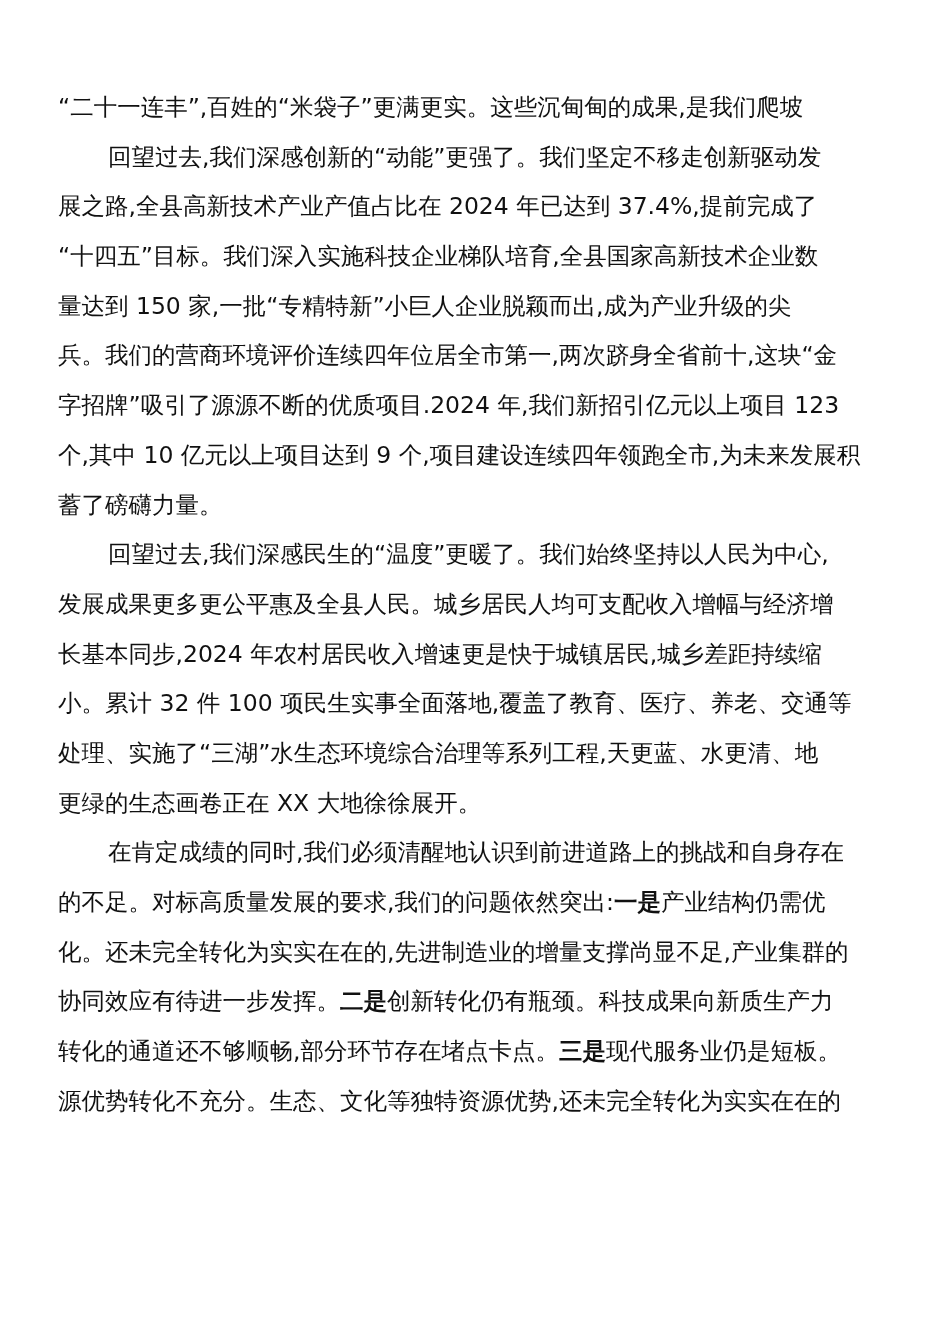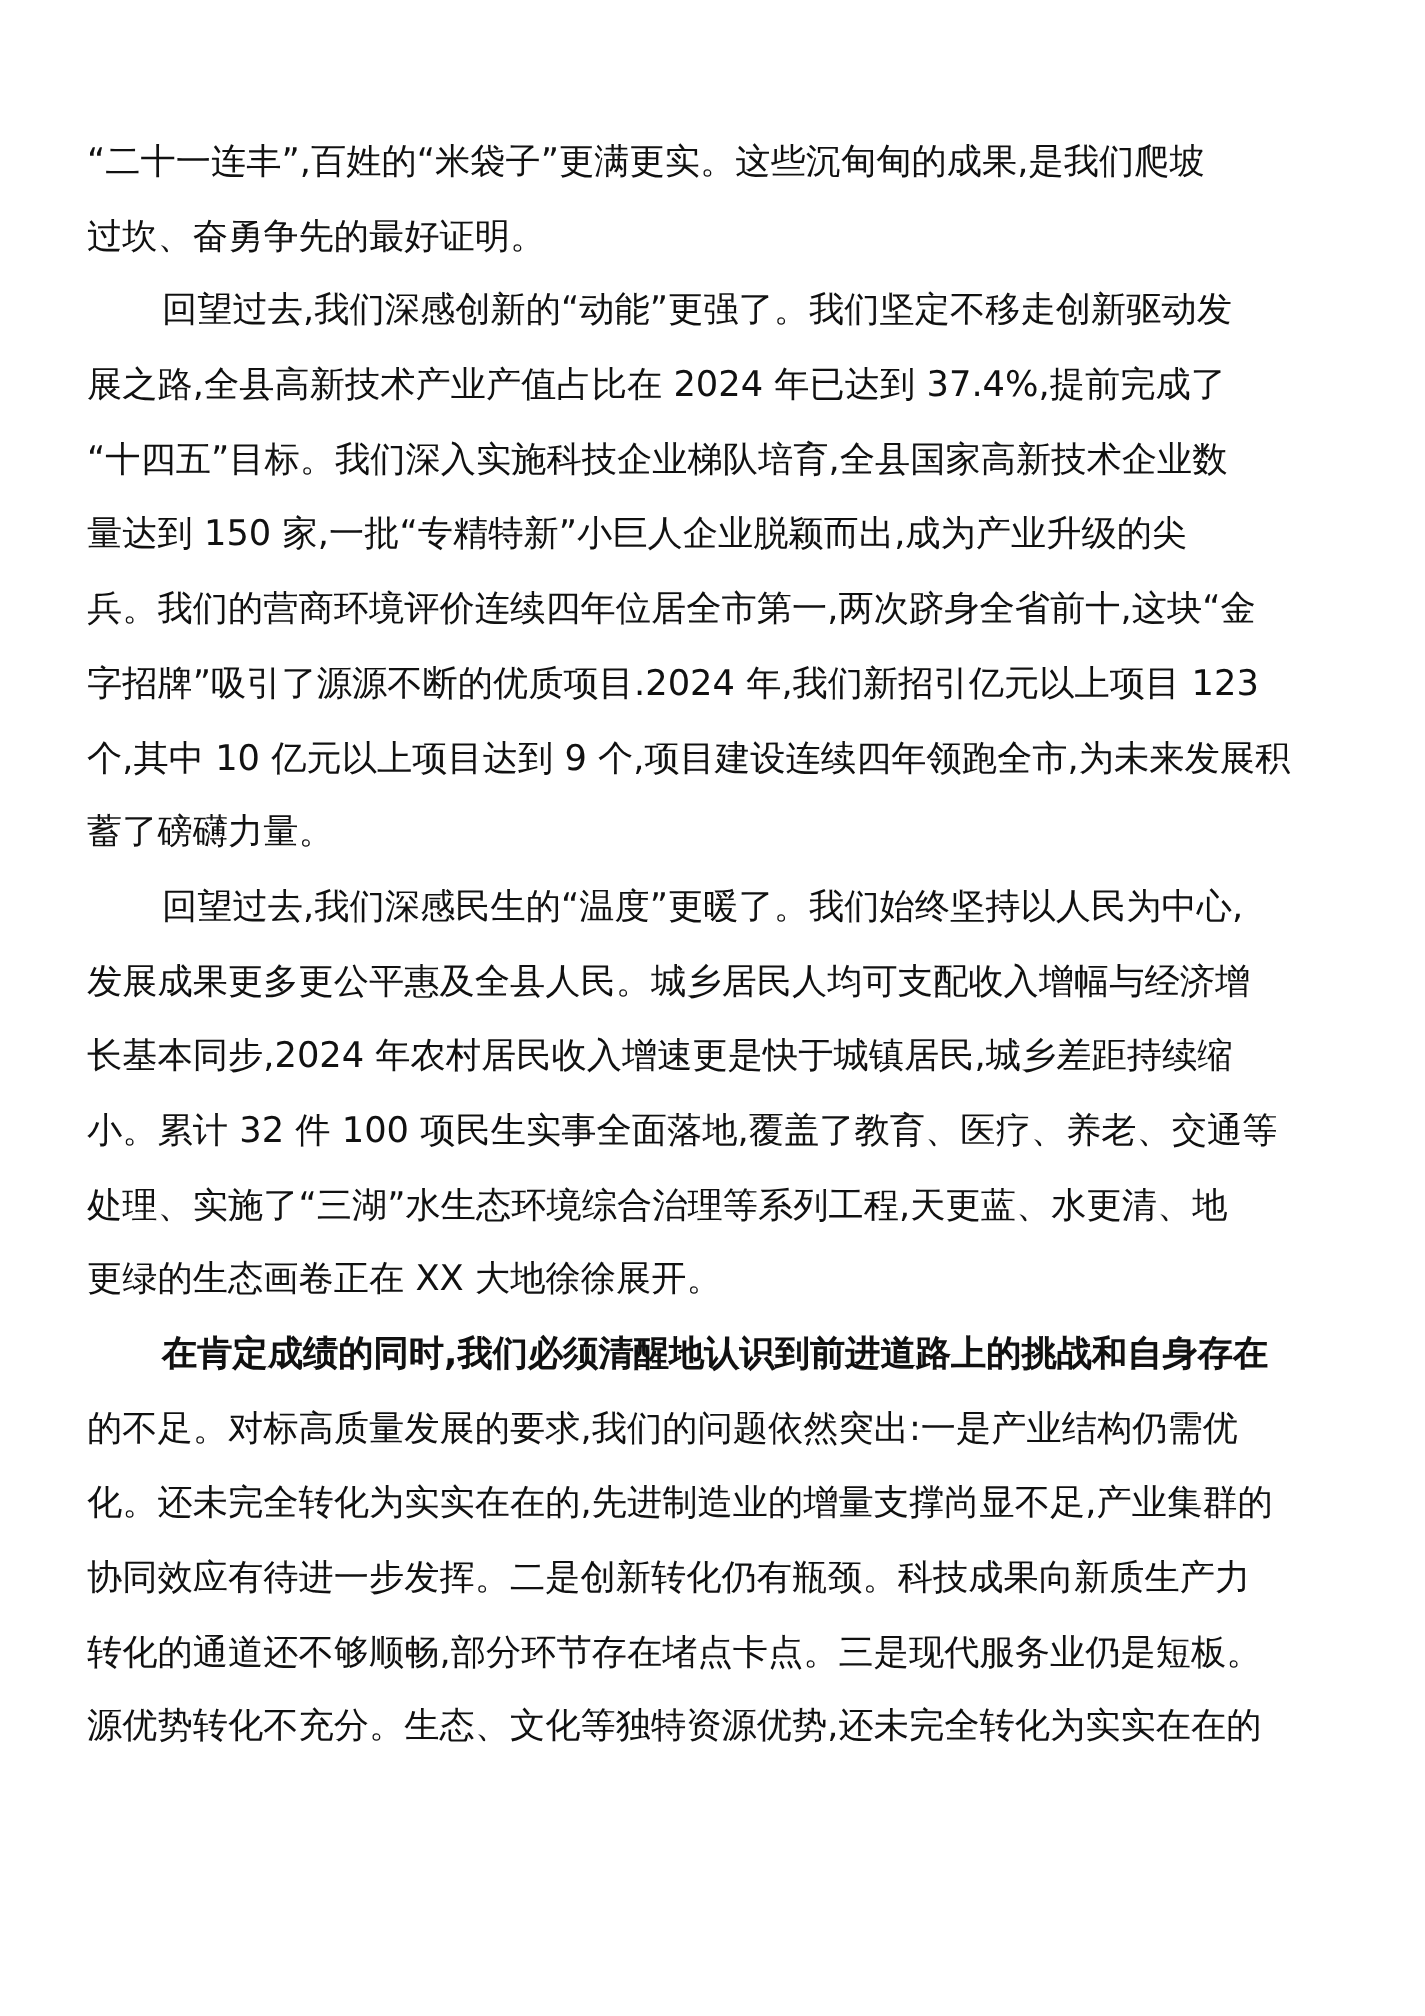--- a/index.html
+++ b/index.html
@@ -25,51 +25,50 @@
       height: 49.7px;
       line-height: 49.7px;
       font-size: 23.5px;
       white-space: nowrap;
       letter-spacing: 0px;
     }
     .indent {
       padding-left: 50px;
     }
     b, .bold {
-      font-weight: normal;
+      font-weight: bold;
       margin-top: 36px;
     }
   </style>
 </head>
 <body>
 
 <div class="page" id="page">
     <div>
       <div class="line"><span>“二十一连丰”,百姓的“米袋子”更满更实。这些沉甸甸的成果,是我们爬坡</span></div>
-      <div class="line"><span>过坎、奋勇争先的最好证明。</span></div>
     </div>
     <div>
       <div class="line indent" style="transform-origin: left center;"><span style="display:inline-block;transform:scaleX(1.0000);transform-origin:left center;white-space:nowrap"><span>回望过去,我们深感创新的“动能”更强了。我们坚定不移走创新驱动发</span></span></div>
       <div class="line"><span>展之路,全县高新技术产业产值占比在 2024 年已达到 37.4%,提前完成了</span></div>
       <div class="line"><span>“十四五”目标。我们深入实施科技企业梯队培育,全县国家高新技术企业数</span></div>
       <div class="line"><span>量达到 150 家,一批“专精特新”小巨人企业脱颖而出,成为产业升级的尖</span></div>
       <div class="line"><span>兵。我们的营商环境评价连续四年位居全市第一,两次跻身全省前十,这块“金</span></div>
       <div class="line"><span>字招牌”吸引了源源不断的优质项目.2024 年,我们新招引亿元以上项目 123</span></div>
       <div class="line"><span>个,其中 10 亿元以上项目达到 9 个,项目建设连续四年领跑全市,为未来发展积</span></div>
       <div class="line"><span>蓄了磅礴力量。</span></div>
     </div>
     <div>
       <div class="line indent" style="transform-origin: left center;"><span style="display:inline-block;transform:scaleX(1.0000);transform-origin:left center;white-space:nowrap"><span>回望过去,我们深感民生的“温度”更暖了。我们始终坚持以人民为中心,</span></span></div>
       <div class="line"><span>发展成果更多更公平惠及全县人民。城乡居民人均可支配收入增幅与经济增</span></div>
       <div class="line"><span>长基本同步,2024 年农村居民收入增速更是快于城镇居民,城乡差距持续缩</span></div>
       <div class="line"><span>小。累计 32 件 100 项民生实事全面落地,覆盖了教育、医疗、养老、交通等</span></div>
       <div class="line"><span>处理、实施了“三湖”水生态环境综合治理等系列工程,天更蓝、水更清、地</span></div>
       <div class="line"><span>更绿的生态画卷正在 XX 大地徐徐展开。</span></div>
     </div>
     <div>
-      <div class="line indent" style="transform-origin: left center; font-weight: bold;"><span style="display:inline-block;transform:scaleX(1.0000);transform-origin:left center;white-space:nowrap"><span>在肯定成绩的同时,我们必须清醒地认识到前进道路上的挑战和自身存在</span></span></div>
+      <div class="line indent" style="transform-origin: left center;"><span style="display:inline-block;transform:scaleX(1.0000);transform-origin:left center;white-space:nowrap"><span>在肯定成绩的同时,我们必须清醒地认识到前进道路上的挑战和自身存在</span></span></div>
       <div class="line"><span>的不足。对标高质量发展的要求,我们的问题依然突出:</span><span class="bold">一是</span><span>产业结构仍需优</span></div>
       <div class="line"><span>化。还未完全转化为实实在在的,先进制造业的增量支撑尚显不足,产业集群的</span></div>
       <div class="line"><span>协同效应有待进一步发挥。</span><span class="bold">二是</span><span>创新转化仍有瓶颈。科技成果向新质生产力</span></div>
       <div class="line"><span>转化的通道还不够顺畅,部分环节存在堵点卡点。</span><span class="bold">三是</span><span>现代服务业仍是短板。</span></div>
       <div class="line"><span>源优势转化不充分。生态、文化等独特资源优势,还未完全转化为实实在在的</span></div>
     </div>
   </div>
 
 </body></html>

